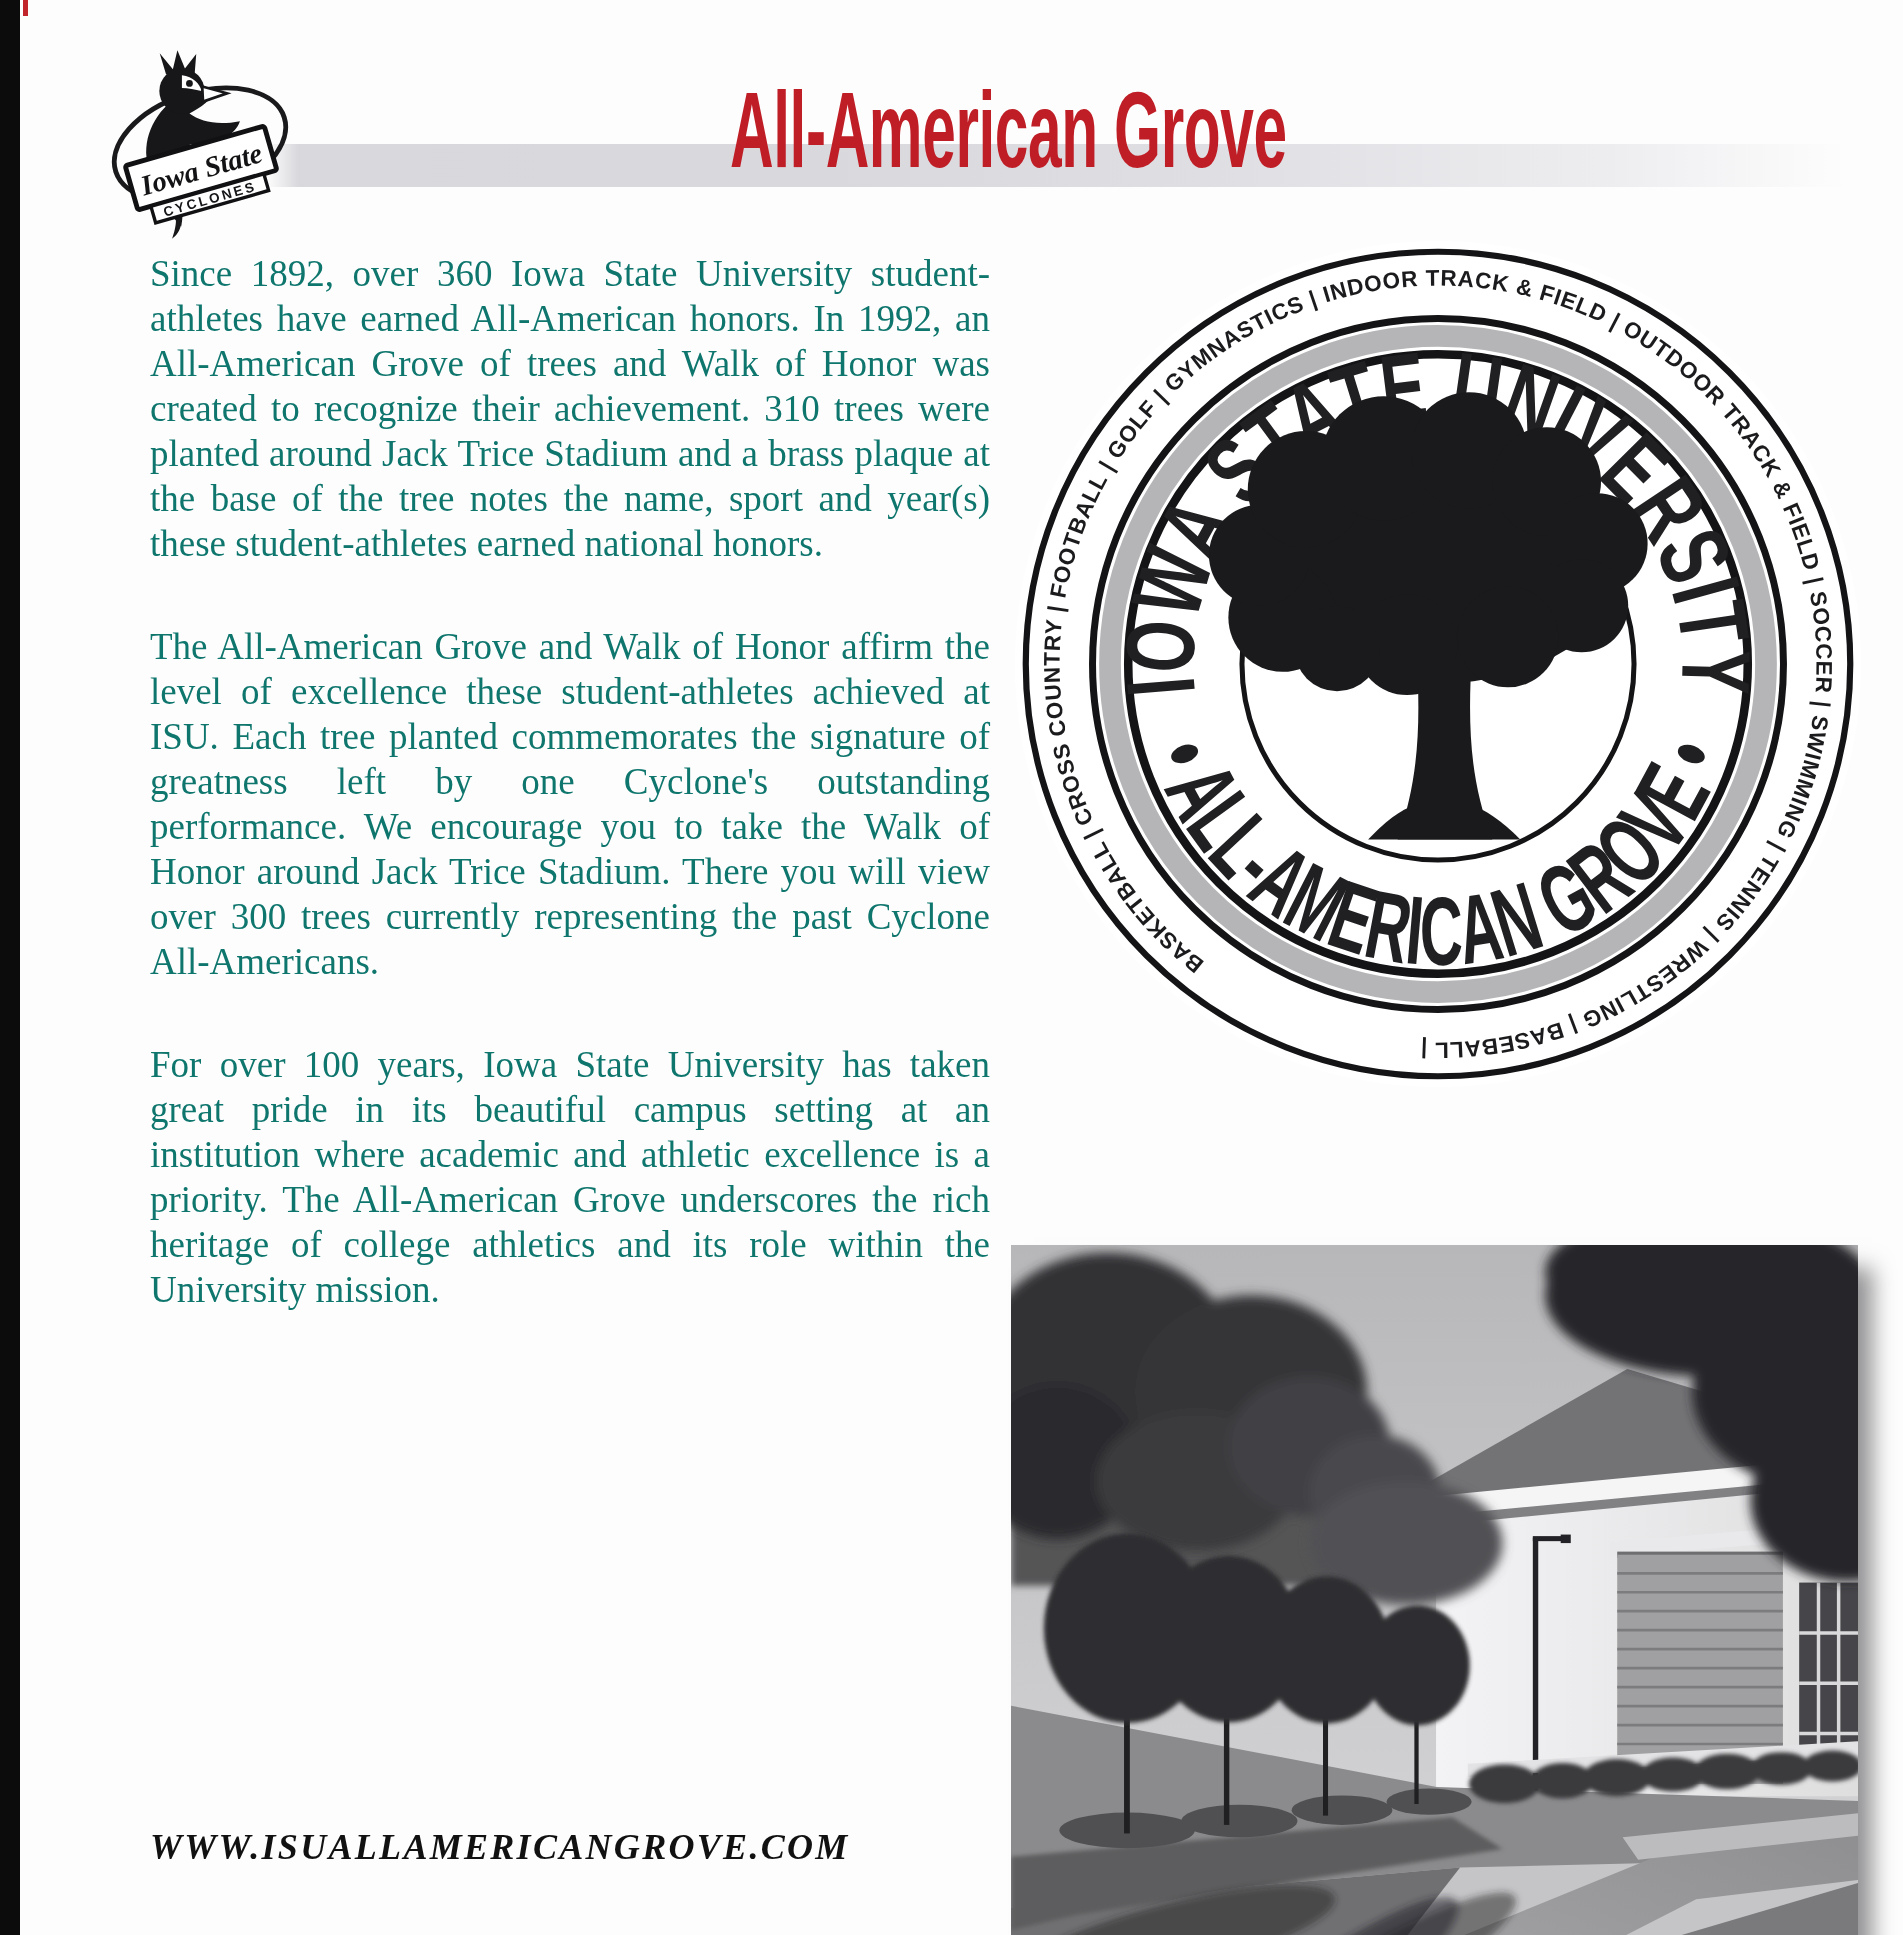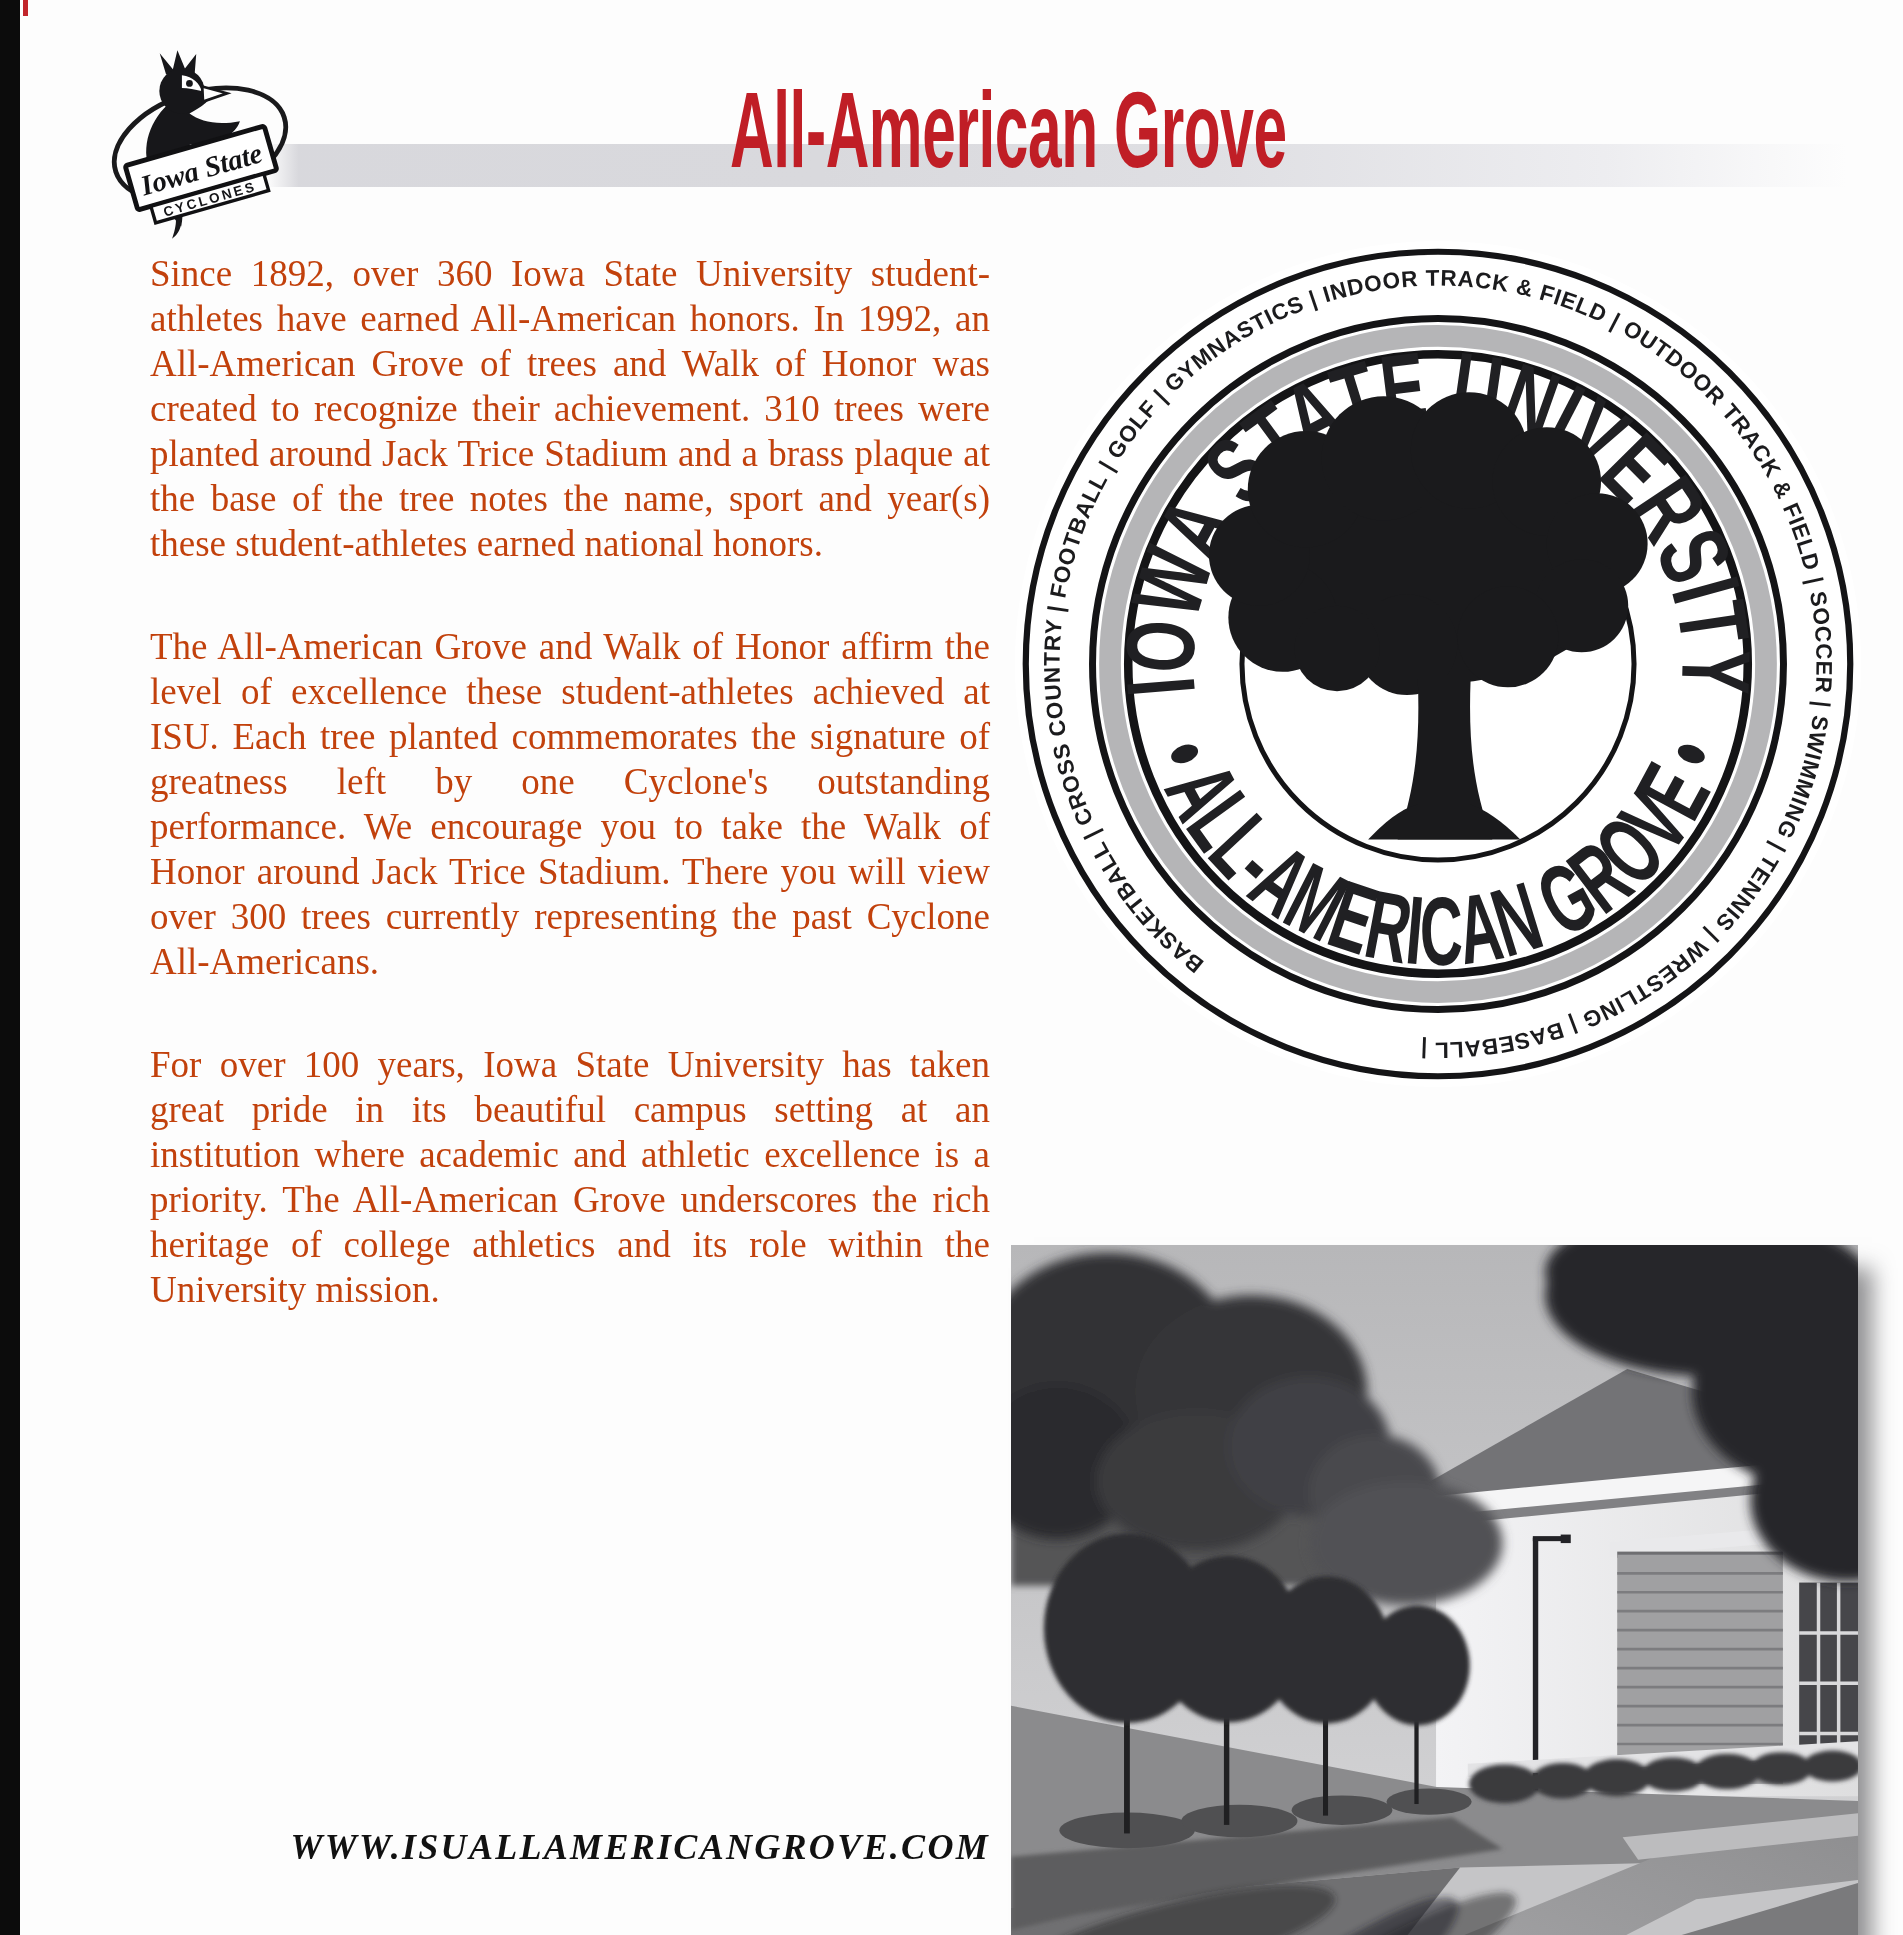--- a/index.html
+++ b/index.html
@@ -14,24 +14,24 @@
   
   #header-bar{left:267px;top:144px;width:1580px;height:43px;
     background:linear-gradient(to right, rgba(214,214,218,0) 0%, rgba(212,212,217,.9) 2%,
       #d9d9dd 35%, #dfdfe3 60%, rgba(232,232,236,.75) 85%, rgba(245,245,248,0) 100%);}
   #page-title{left:730px;top:76px;font-family:"Liberation Sans",sans-serif;font-weight:bold;
     font-size:108px;line-height:1;color:#c01e26;transform:scaleX(.56);transform-origin:left top;
     white-space:nowrap;letter-spacing:-0.8px;}
   #logo-svg{left:87px;top:50px;width:226px;height:189px;}
 
   
-  #article{left:150px;top:251px;width:840px;font-size:37px;line-height:45px;color:#c2410c;
+  #article{left:150px;top:251px;width:840px;font-size:37px;line-height:45px;color:#0f766e;
     text-align:justify;}
   #article p{margin:0 0 58px 0;}
-  #article-url{left:150px;top:1826px;width:840px;text-align:right;font-weight:bold;font-style:italic;
+  #article-url{left:150px;top:1826px;width:840px;text-align:left;font-weight:bold;font-style:italic;
     font-size:36px;letter-spacing:2.3px;color:#111;white-space:nowrap;}
 
   
   #seal-svg{left:1011px;top:237px;width:854px;height:854px;}
   .seal-sports{font-family:"Liberation Sans",sans-serif;font-weight:700;font-size:58px;
     letter-spacing:2px;fill:#1b1b1d;}
   .seal-arc{font-family:"Liberation Sans",sans-serif;font-weight:700;font-size:250px;fill:#202023;}
 
   
   #photo{left:1011px;top:1245px;width:847px;height:950px;

